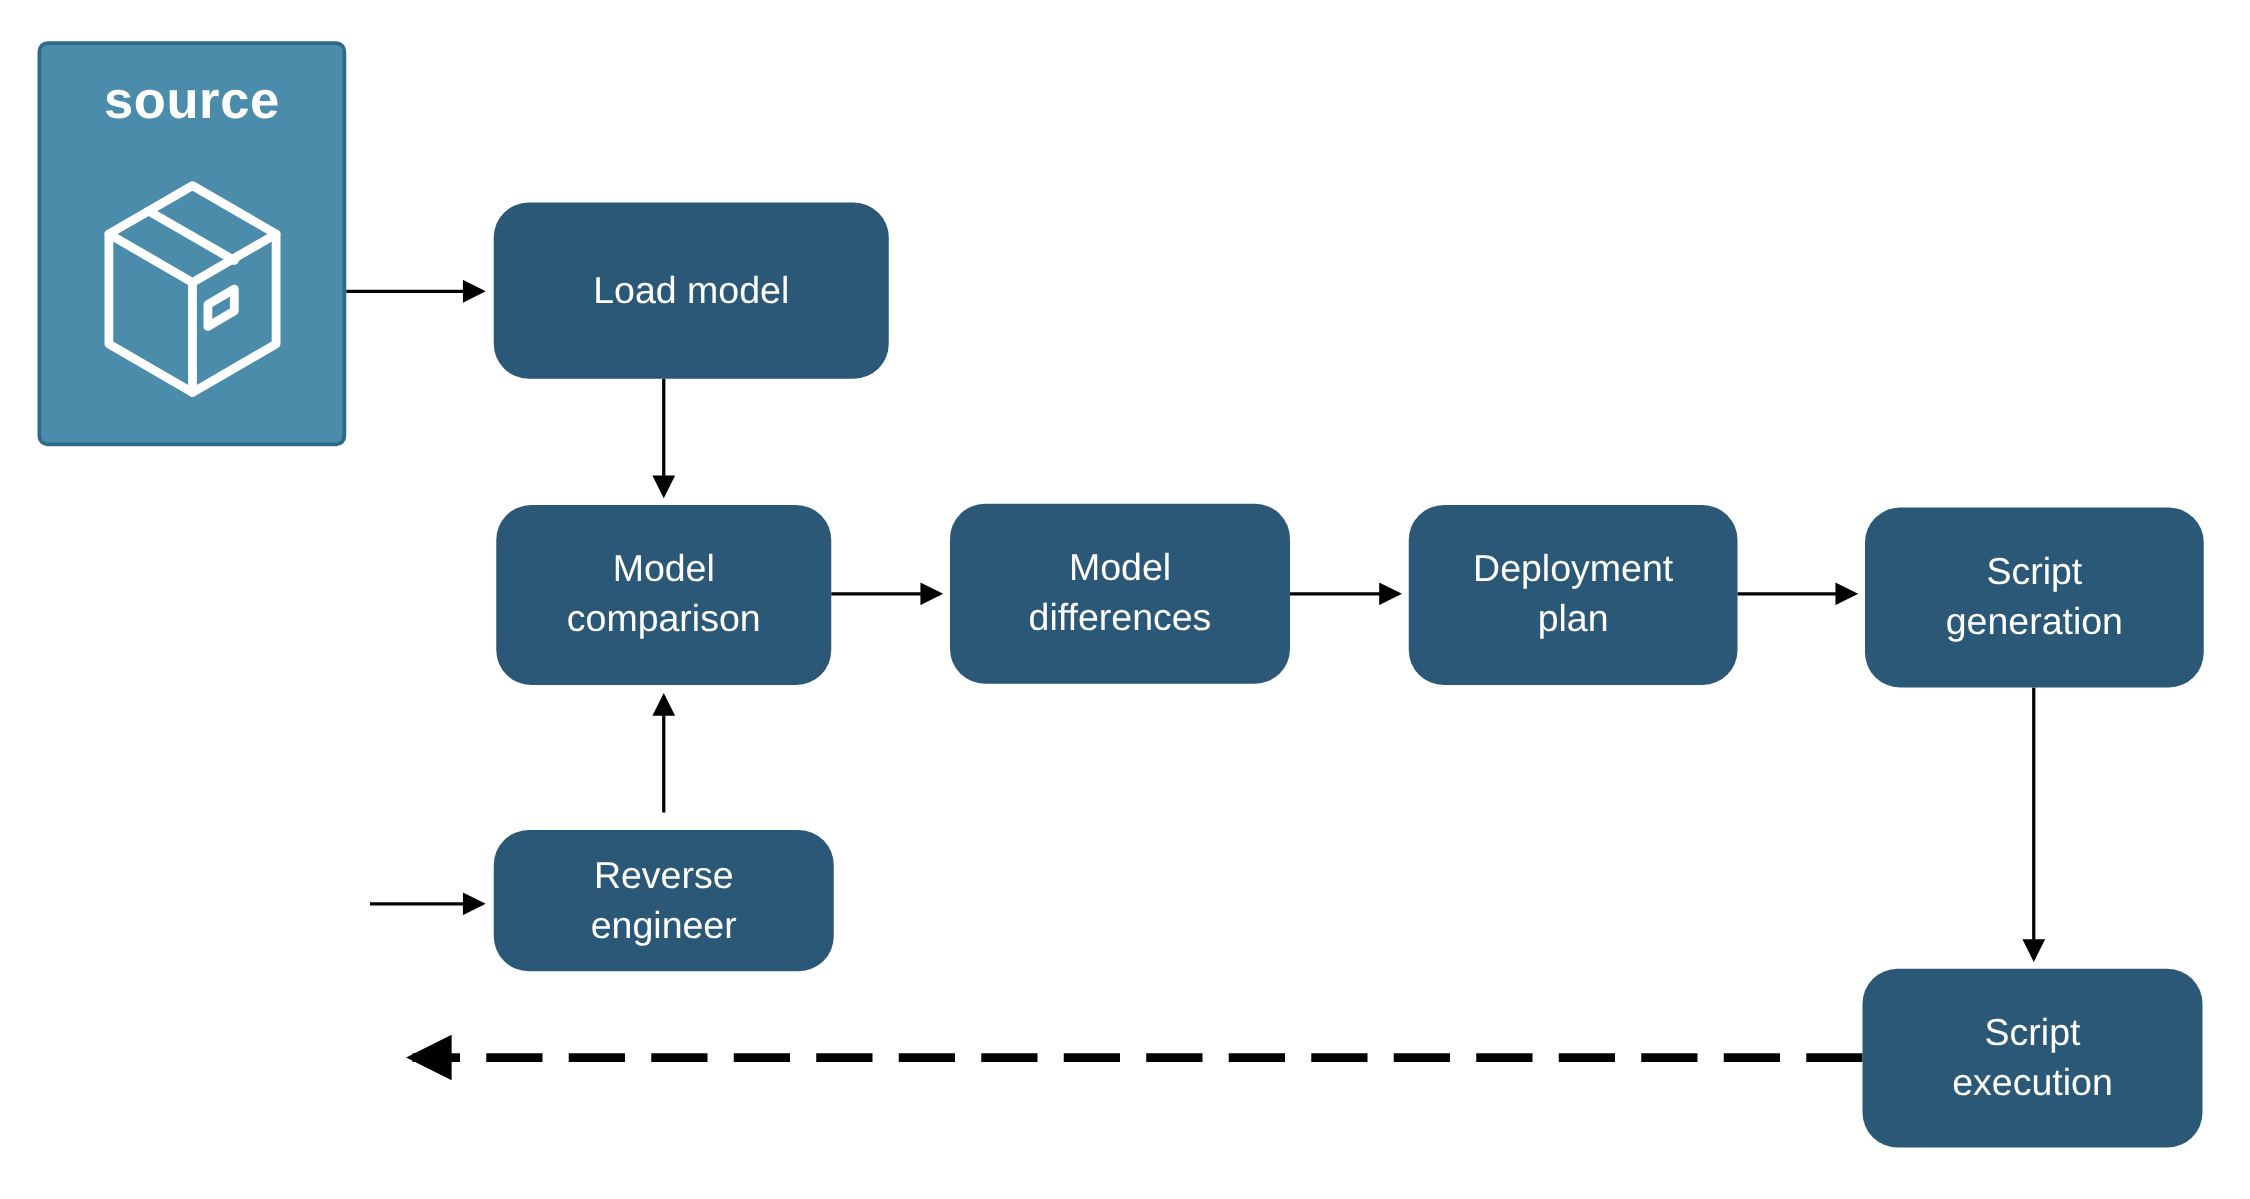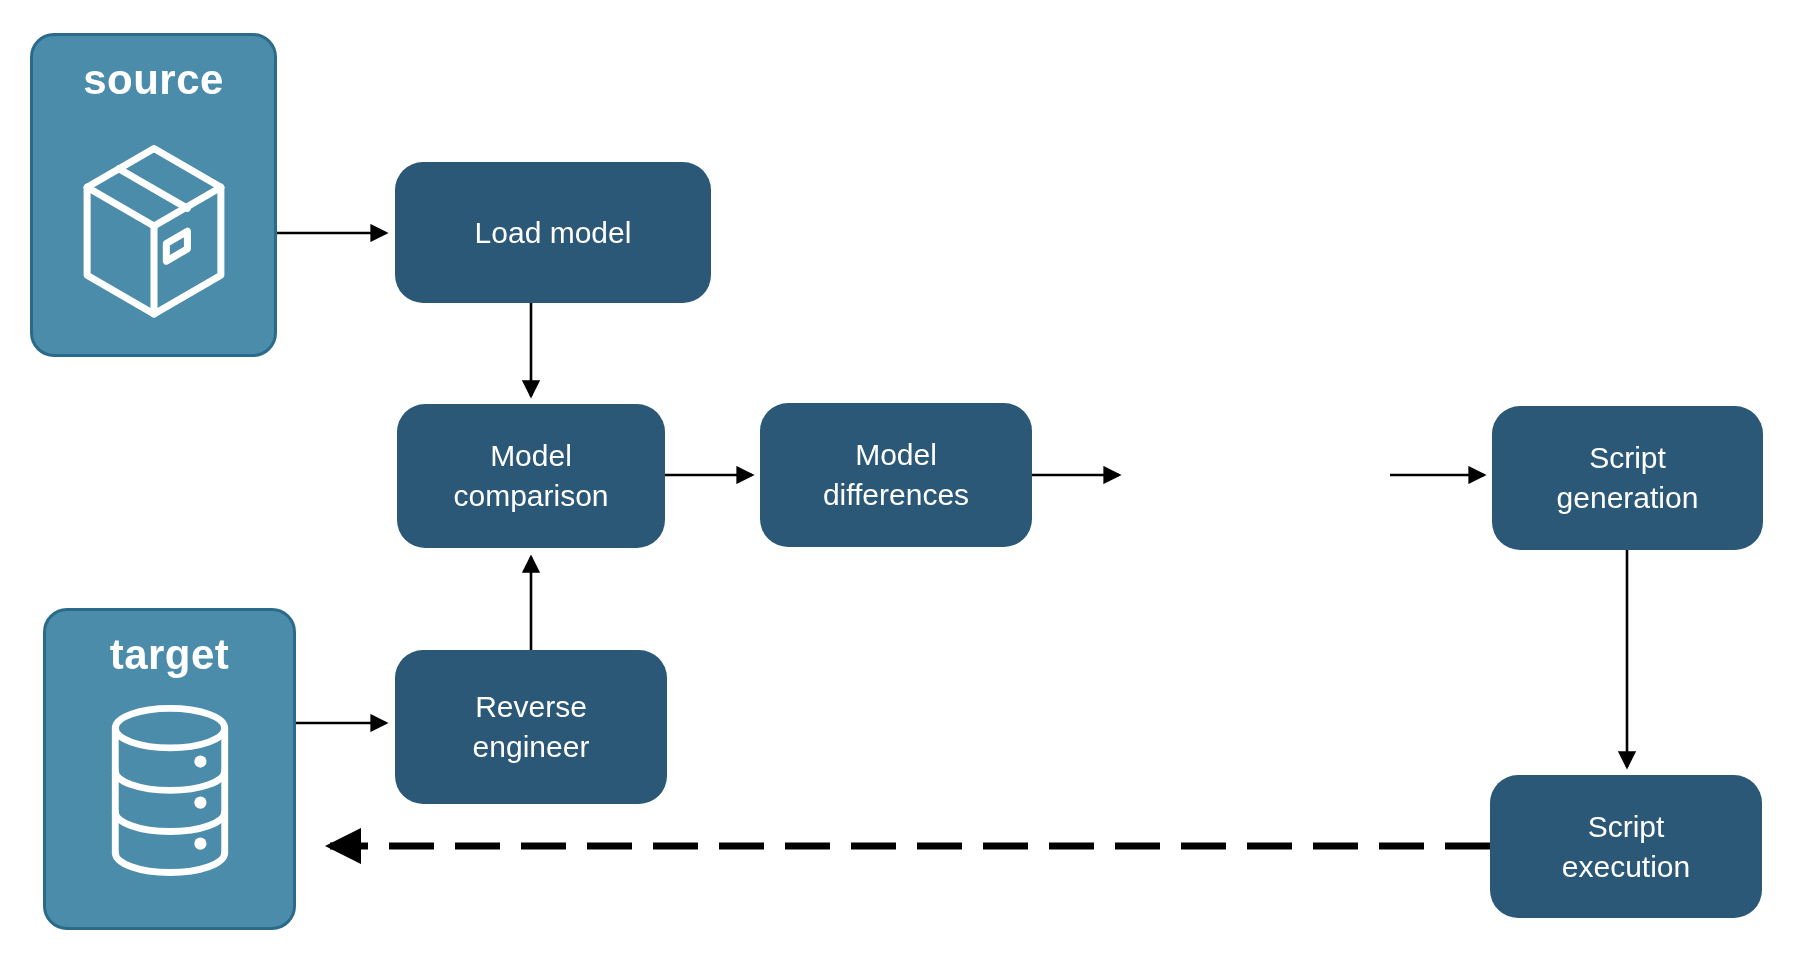--- a/index.html
+++ b/index.html
@@ -28,42 +28,42 @@
     color:var(--label-text);
     display:flex;align-items:center;justify-content:center;
     text-align:center;
     font-size:30px;line-height:1.32;
     white-space:pre-line;
   }
   .endpoint{
     position:absolute;
     background:var(--endpoint-fill);
     border:3px solid var(--endpoint-border);
-    border-radius:24px;
+    border-radius:8px;
     color:var(--label-text);
     display:flex;flex-direction:column;align-items:center;
     box-sizing:border-box;
   }
   .ep-label{
     font-weight:bold;
     font-size:42px;
     letter-spacing:0.5px;
     margin-top:20px;
   }
   .ep-icon{display:block;}
   #e-source{left:30px;top:33px;width:247px;height:324px;}
   #e-target{left:43px;top:608px;width:253px;height:322px;}
   #e-source .ep-icon{margin-top:32px;}
   #e-target .ep-icon{margin-top:18px;}
   #n-load-model       {left:395px;top:162px;width:316px;height:141px;}
   #n-model-comparison {left:397px;top:404px;width:268px;height:144px;}
   #n-model-differences{left:760px;top:403px;width:272px;height:144px;}
   #n-deployment-plan  {left:1127px;top:404px;width:263px;height:144px;}
   #n-script-generation{left:1492px;top:406px;width:271px;height:144px;}
-  #n-reverse-engineer {left:395px;top:650px;width:272px;height:154px;}
+  #n-reverse-engineer {left:395px;top:664px;width:272px;height:113px;}
   #n-script-execution {left:1490px;top:775px;width:272px;height:143px;}
 </style>
 </head>
 <body>
 
 <div class="canvas">
 
   <svg class="arrows" viewBox="0 0 1800 959" xmlns="http://www.w3.org/2000/svg">
     <defs>
       <marker id="ah" viewBox="0 0 10 10" refX="8.6" refY="5" markerWidth="8" markerHeight="7" orient="auto-start-reverse">
@@ -89,40 +89,28 @@
     <div class="ep-label">source</div>
     <svg class="ep-icon" width="176" height="194" viewBox="0 0 100 104" fill="none" stroke="#FFFFFF" stroke-width="4" stroke-linejoin="round" stroke-linecap="round">
       <path d="M50,4 L88,26 L88,76 L50,98 L12,76 L12,26 Z"></path>
       <path d="M12,26 L50,48 L88,26"></path>
       <path d="M50,48 L50,98"></path>
       <path d="M30,15.5 L69,38"></path>
       <path d="M57,58 L69,51 L69,61 L57,68 Z"></path>
     </svg>
   </div>
 
-  <div class="endpoint" id="e-target">
-    <div class="ep-label">target</div>
-    <svg class="ep-icon" width="152" height="196" viewBox="0 0 100 122" fill="none" stroke="#FFFFFF" stroke-width="4.5" stroke-linejoin="round" stroke-linecap="round">
-      <ellipse cx="50" cy="17" rx="36" ry="13"></ellipse>
-      <path d="M14,17 L14,99"></path>
-      <path d="M86,17 L86,99"></path>
-      <path d="M14,99 A36,13 0 0 0 86,99"></path>
-      <path d="M14,45 A36,13 0 0 0 86,45"></path>
-      <path d="M14,72 A36,13 0 0 0 86,72"></path>
-      <circle cx="70" cy="39" r="4" fill="#FFFFFF" stroke="none"></circle>
-      <circle cx="70" cy="66" r="4" fill="#FFFFFF" stroke="none"></circle>
-      <circle cx="70" cy="93" r="4" fill="#FFFFFF" stroke="none"></circle>
-    </svg>
-  </div>
 
   <div class="node" id="n-load-model">Load model</div>
   <div class="node" id="n-model-comparison">Model
 comparison</div>
   <div class="node" id="n-model-differences">Model
 differences</div>
+  <div class="node" id="n-deployment-plan">Deployment
+plan</div>
   <div class="node" id="n-script-generation">Script
 generation</div>
   <div class="node" id="n-reverse-engineer">Reverse
 engineer</div>
   <div class="node" id="n-script-execution">Script
 execution</div>
 
 </div>
 
 </body></html>

